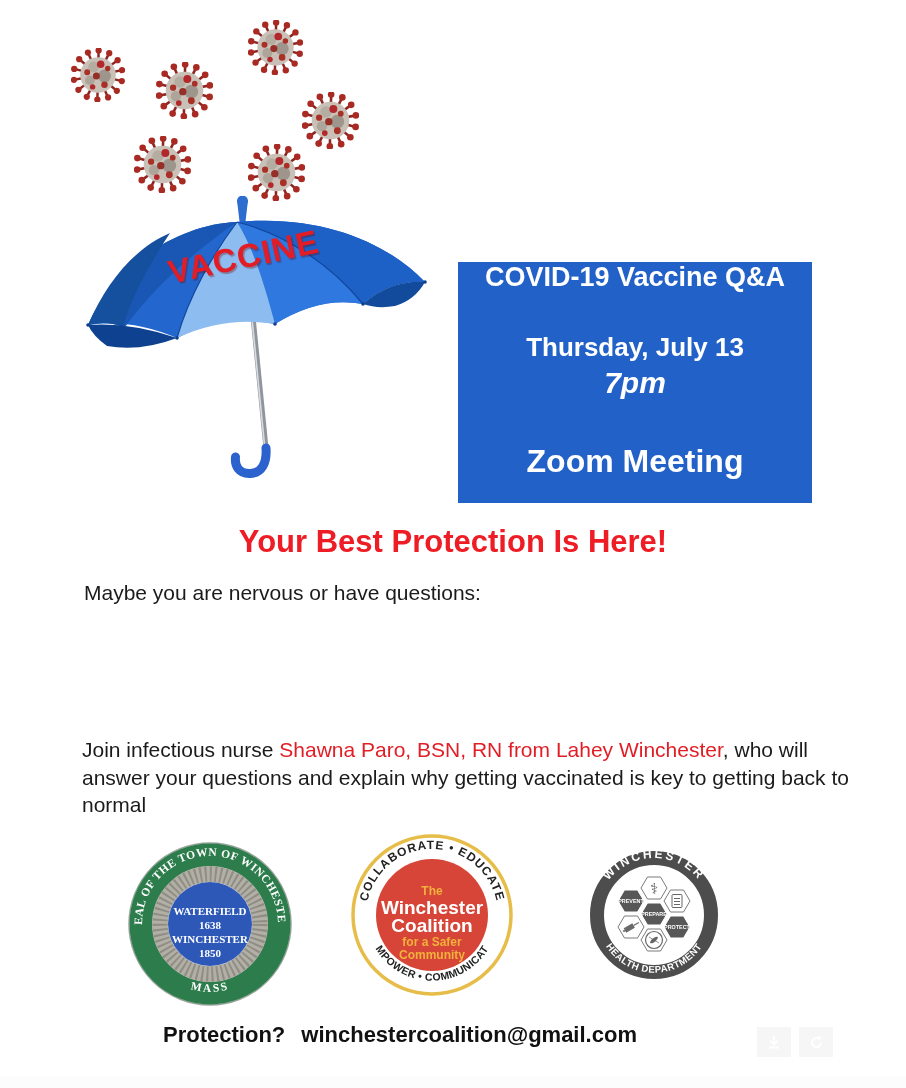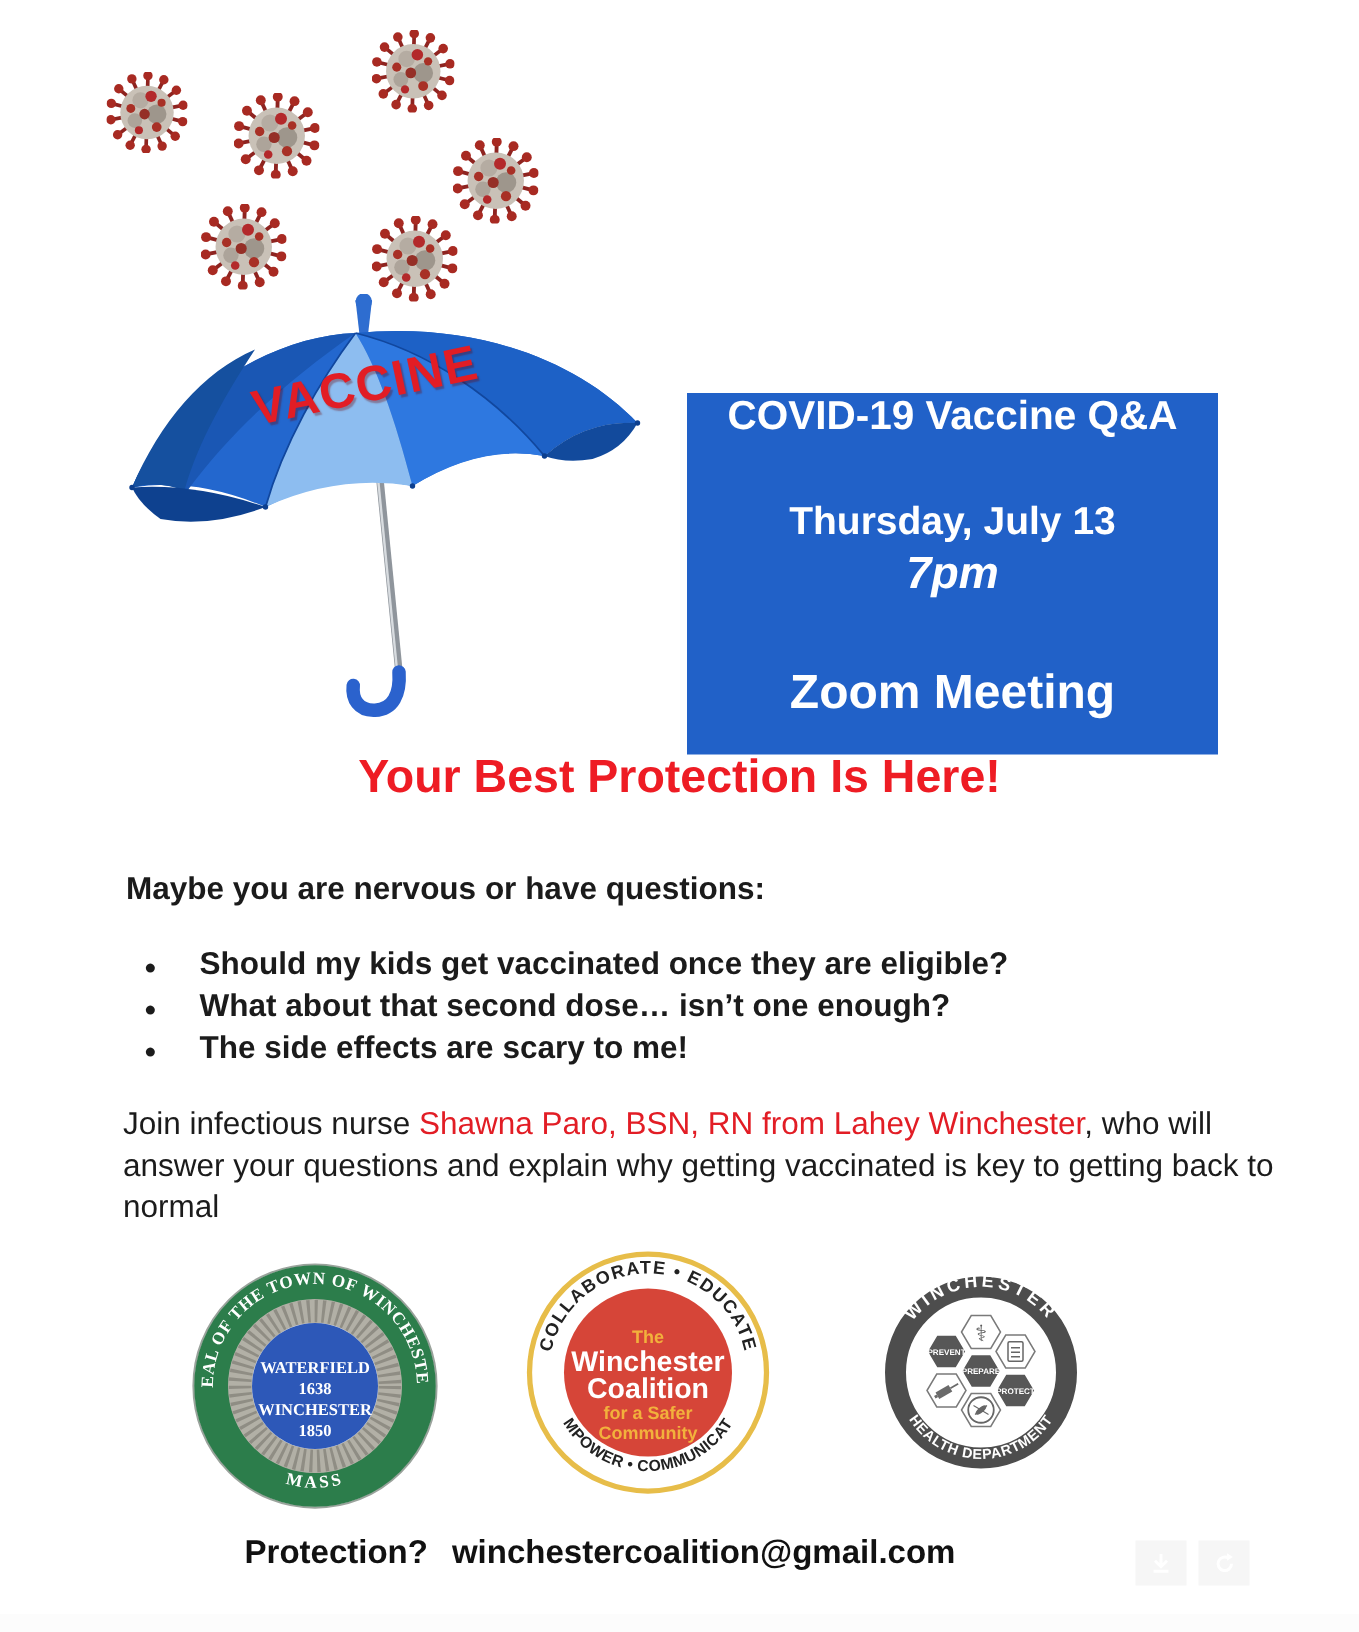--- a/index.html
+++ b/index.html
@@ -17,23 +17,23 @@
 
   
   .event-box{position:absolute;left:458px;top:218px;width:354px;height:241px;
     background:#2161c8;color:#ffffff;text-align:center;box-sizing:border-box;margin-top:44px;}
   .eb-title{font-size:27px;font-weight:bold;margin-bottom:39px;}
   .eb-date{font-size:26px;font-weight:bold;margin-bottom:3px;}
   .eb-time{font-size:30px;font-weight:bold;margin-bottom:43px;font-style:italic;}
   .eb-format{font-size:32px;font-weight:bold;}
 
   
-  .headline{position:absolute;left:0;top:500px;width:906px;text-align:center;
+  .headline{position:absolute;left:0;top:524px;width:906px;text-align:center;
     color:#ee1c24;font-size:31px;font-weight:bold;}
-  .intro{position:absolute;left:84px;top:581px;font-size:21px;font-weight:bold;color:#1b1b1b;}
+  .intro{position:absolute;left:84px;top:581px;font-size:21px;font-weight:normal;color:#1b1b1b;}
   .bullets{position:absolute;left:96px;top:629px;margin:0;padding:0;list-style:none;}
   .bullets li{font-size:21px;font-weight:bold;color:#1b1b1b;line-height:28px;padding-left:37px;position:relative;}
   .bullets li::before{content:"●";position:absolute;left:0;top:1px;font-size:14px;}
   .join-para{position:absolute;left:82px;top:736px;width:780px;
     font-size:21px;font-weight:normal;color:#1b1b1b;line-height:27.5px;}
   .join-highlight{color:#e21d25;}
 
   
   .logo{position:absolute;}
   .logo-seal{left:128px;top:842px;}
@@ -325,25 +325,20 @@
   <div class="event-box">
     <div class="eb-title">COVID-19 Vaccine Q&amp;A</div>
     <div class="eb-date">Thursday, July 13</div>
     <div class="eb-time">7pm</div>
     <div class="eb-format">Zoom Meeting</div>
   </div>
 
   <div class="headline">Your Best Protection Is Here!</div>
   <div class="intro">Maybe you are nervous or have questions:</div>
 
-  <ul class="bullets">
-    <li><span>Should my kids get vaccinated once they are eligible?</span></li>
-    <li><span>What about that second dose… isn’t one enough?</span></li>
-    <li><span>The side effects are scary to me!</span></li>
-  </ul>
 
   <div class="join-para"><span>Join infectious nurse </span><span class="join-highlight">Shawna Paro, BSN, RN from Lahey Winchester</span><span>, who will answer your questions and explain why getting vaccinated is key to getting back to normal</span></div>
 
   <svg class="logo logo-seal" width="164" height="164" viewBox="0 0 164 164">
     <defs>
       <path id="sealTop" d="M14,82 A68,68 0 1 1 150,82"></path>
       <path id="sealBottom" d="M34,130 A68,68 0 0 0 130,130"></path>
     </defs>
     <circle cx="82" cy="82" r="81" fill="#ffffff" stroke="#9aa39c" stroke-width="1.5"></circle>
     <circle cx="82" cy="82" r="69" fill="none" stroke="#2c7d4b" stroke-width="23"></circle>

